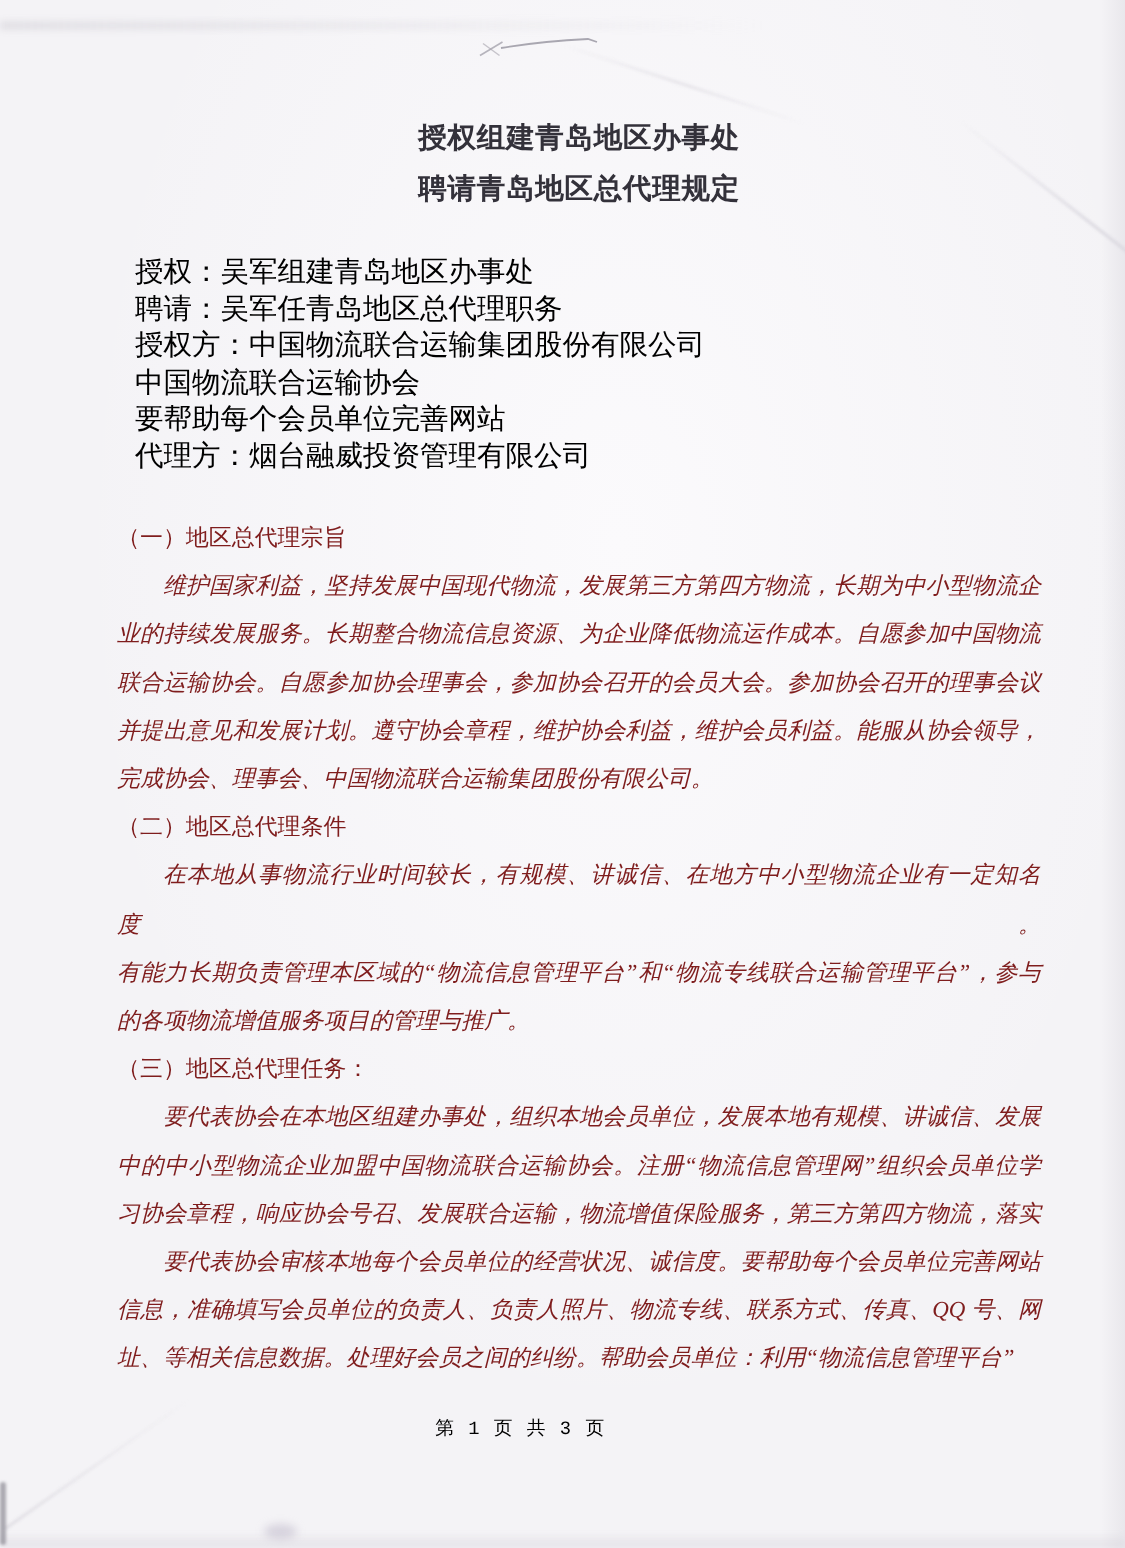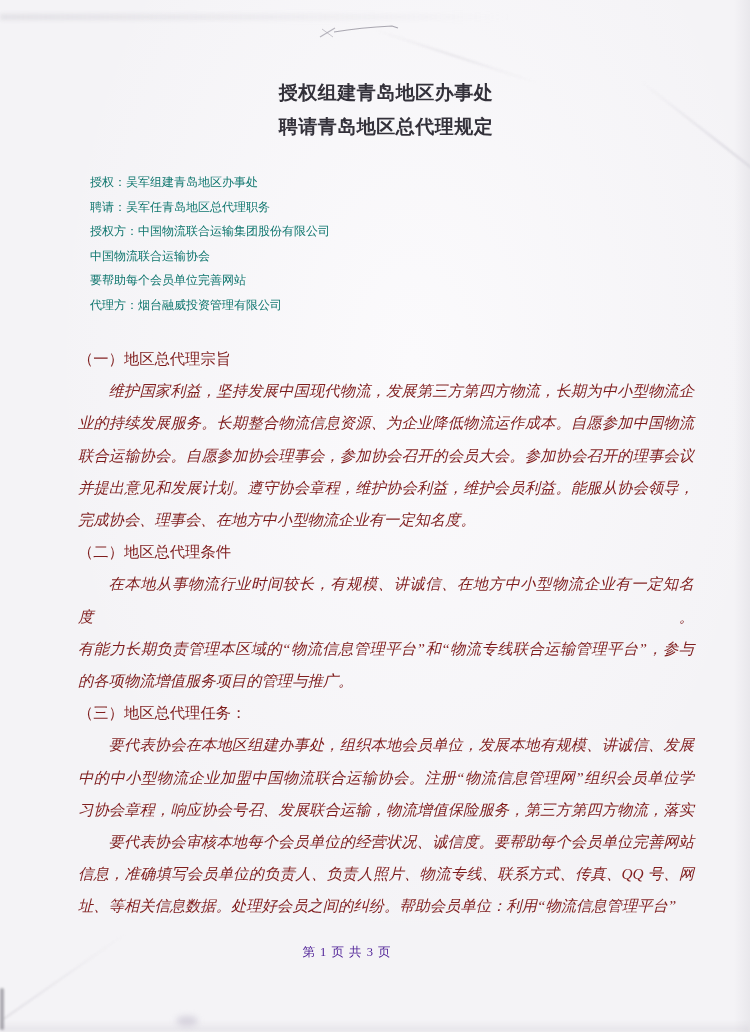--- a/index.html
+++ b/index.html
@@ -29,30 +29,30 @@
     background:rgba(112,110,120,.55);border-radius:2px;}
   .smudge{left:176px;bottom:6px;width:22px;height:10px;filter:blur(3px);
     background:rgba(180,172,192,.45);border-radius:50%;}
   .scratch-svg{top:0;left:0;}
   
   .doc-title{position:absolute;top:76px;left:0;width:100%;text-align:center;
     transform:translateX(11px);
     font-size:19px;font-weight:bold;line-height:34px;color:#33313a;
     letter-spacing:.5px;}
   .meta-block{position:absolute;top:170px;left:90px;width:560px;
-    font-size:12px;line-height:24.6px;color:#0f766e;}
+    font-size:19px;line-height:24.6px;color:#000000;}
   .meta-line.indent{}
   .doc-body{position:absolute;top:343px;left:78px;width:616px;
     font-size:15.3px;line-height:32.2px;color:#7f1d1d;}
   .sec-heading{text-align:left;}
   .body-line{text-align:justify;text-align-last:justify;font-style:italic;}
   .body-line.first{text-indent:2em;}
   .body-line.last{text-align-last:left;}
   .doc-footer{position:absolute;top:944px;left:347px;transform:translateX(-50%);
-    font-size:12.5px;color:#4c1d95;letter-spacing:1px;white-space:nowrap;}
+    font-size:12.5px;color:#000000;letter-spacing:1px;white-space:nowrap;font-family:Liberation Mono, monospace;}
 </style>
 </head>
 <body>
 
 <div class="page">
 
   <div class="artifact top-streak"></div>
   <div class="artifact right-shade"></div>
   <div class="artifact bottom-shade"></div>
   <div class="artifact crease1"></div>
@@ -79,21 +79,21 @@
       <div class="meta-line indent">要帮助每个会员单位完善网站</div>
       <div class="meta-line">代理方：烟台融威投资管理有限公司</div>
     </div>
 
   <div class="doc-body">
       <div class="sec-heading">（一）地区总代理宗旨</div>
       <div class="body-line first">维护国家利益，坚持发展中国现代物流，发展第三方第四方物流，长期为中小型物流企</div>
       <div class="body-line">业的持续发展服务。长期整合物流信息资源、为企业降低物流运作成本。自愿参加中国物流</div>
       <div class="body-line">联合运输协会。自愿参加协会理事会，参加协会召开的会员大会。参加协会召开的理事会议</div>
       <div class="body-line">并提出意见和发展计划。遵守协会章程，维护协会利益，维护会员利益。能服从协会领导，</div>
-      <div class="body-line last">完成协会、理事会、在地方中小型物流企业有一定知名度。</div>
+      <div class="body-line last">完成协会、理事会、中国物流联合运输集团股份有限公司。</div>
       <div class="sec-heading">（二）地区总代理条件</div>
       <div class="body-line first">在本地从事物流行业时间较长，有规模、讲诚信、在地方中小型物流企业有一定知名度。</div>
       <div class="body-line">有能力长期负责管理本区域的“物流信息管理平台”和“物流专线联合运输管理平台”，参与</div>
       <div class="body-line last">的各项物流增值服务项目的管理与推广。</div>
       <div class="sec-heading">（三）地区总代理任务：</div>
       <div class="body-line first">要代表协会在本地区组建办事处，组织本地会员单位，发展本地有规模、讲诚信、发展</div>
       <div class="body-line">中的中小型物流企业加盟中国物流联合运输协会。注册“物流信息管理网”组织会员单位学</div>
       <div class="body-line">习协会章程，响应协会号召、发展联合运输，物流增值保险服务，第三方第四方物流，落实</div>
       <div class="body-line first">要代表协会审核本地每个会员单位的经营状况、诚信度。要帮助每个会员单位完善网站</div>
       <div class="body-line">信息，准确填写会员单位的负责人、负责人照片、物流专线、联系方式、传真、QQ 号、网</div>

